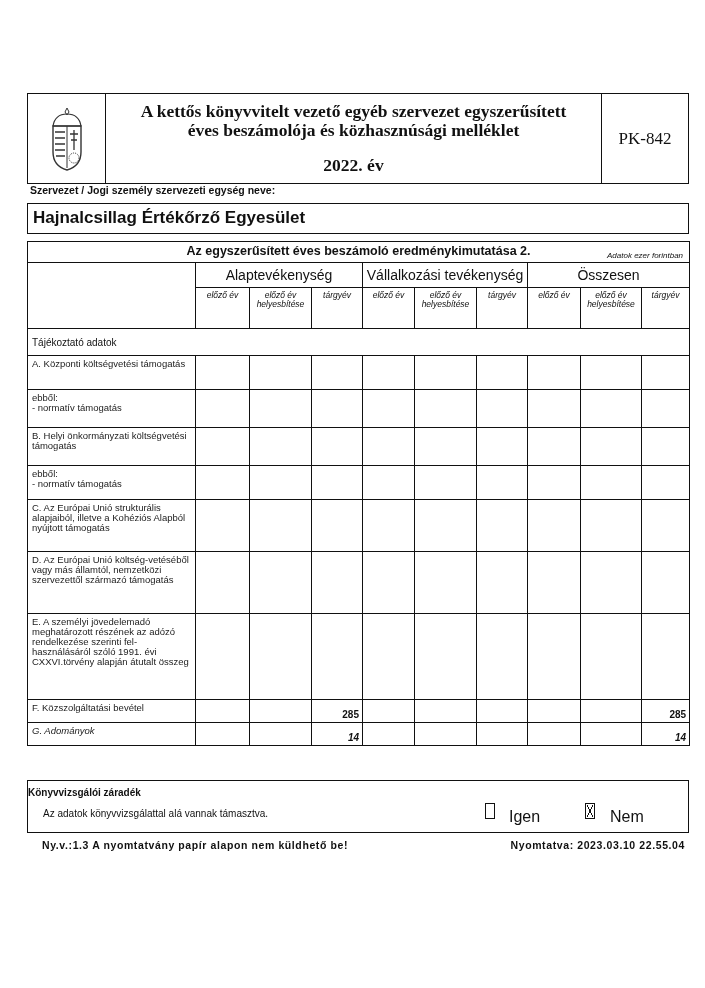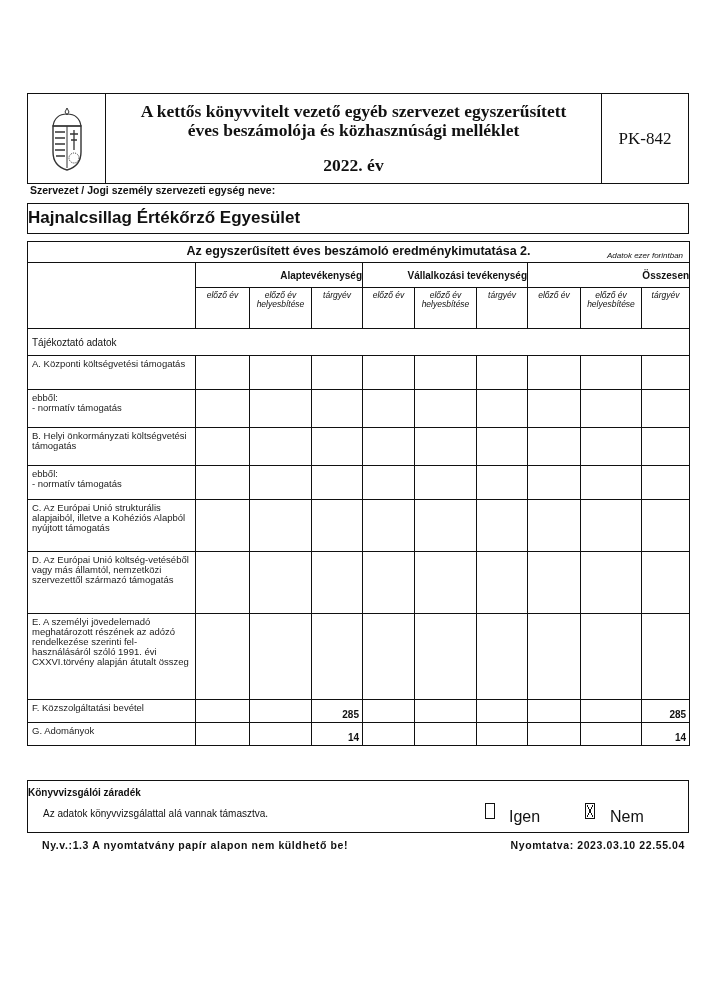--- a/index.html
+++ b/index.html
@@ -5,26 +5,26 @@
   html, body { margin: 0; padding: 0; background: #ffffff; }
   body { width: 705px; height: 988px; position: relative; overflow: hidden; font-family: "Liberation Sans", sans-serif; color: #111; }
   .abs { position: absolute; box-sizing: border-box; }
   .hdr { left: 27px; top: 93px; width: 662px; height: 91px; border: 1.5px solid #111; display: flex; }
   .hdr .logo { width: 77px; border-right: 1.5px solid #111; display: flex; align-items: center; justify-content: center; }
   .hdr .title { flex: 1; border-right: 1.5px solid #111; text-align: center; font-family: "Liberation Serif", serif; font-weight: bold; }
   .hdr .title .t1 { font-size: 17.5px; line-height: 19px; margin-top: 8px; }
   .hdr .year { font-size: 17.5px; margin-top: 15px; }
   .hdr .code { width: 86px; display: flex; align-items: center; justify-content: center; font-family: "Liberation Serif", serif; font-size: 17px; }
   .org-label { left: 30px; top: 184px; font-size: 10.5px; font-weight: bold; }
-  .org-box { left: 27px; top: 203px; width: 662px; height: 31px; border: 1.5px solid #111; font-size: 17px; font-weight: bold; line-height: 28px; }
+  .org-box { left: 27px; top: 203px; width: 662px; height: 31px; border: 1.5px solid #111; padding-left: 5px; font-size: 17px; font-weight: bold; line-height: 28px; }
   table.main { position: absolute; left: 27px; top: 241px; width: 662px; border-collapse: collapse; table-layout: fixed; font-size: 9.5px; }
   table.main td { border: 1.5px solid #111; padding: 0; vertical-align: top; }
   table.main .ttl { height: 20px; font-size: 12.5px; font-weight: bold; text-align: center; position: relative; line-height: 19px; border-bottom: 1.5px solid #111; }
   table.main .ttl .unit { position: absolute; right: 6px; top: 4px; font-size: 8px; font-style: italic; font-weight: normal; }
-  .grp { height: 24px; text-align: right; vertical-align: middle !important; font-size: 10px; font-weight: bold; }
+  .grp { height: 24px; text-align: center; vertical-align: middle !important; font-size: 14px; }
   .sub { height: 37px; text-align: center; font-style: italic; font-size: 8.5px; line-height: 9px; padding-top: 3px !important; }
   .lbl { padding: 3px 4px 2px 4px !important; font-size: 9.5px; line-height: 10px; color: #222; }
   .val { text-align: right; vertical-align: bottom !important; font-weight: bold; font-size: 10px; padding: 0 3px 2px 0 !important; }
   .info { height: 26px; vertical-align: middle !important; padding-left: 4px !important; font-size: 10px; margin-left: 45px; }
   .audit { left: 27px; top: 780px; width: 662px; height: 53px; border: 1.5px solid #111; }
   .audit .at { position: absolute; left: 0; right: 0; top: 6px; text-align: left; font-size: 10px; font-weight: bold; }
   .audit .aq { position: absolute; left: 15px; top: 27px; font-size: 10px; }
   .cb { position: absolute; width: 10px; height: 16px; border: 1.5px solid #111; box-sizing: border-box; top: 22px; }
   .cblabel { position: absolute; top: 27px; font-size: 16px; }
   .cb.checked::after { content: ""; position: absolute; left: 1px; top: 1px; right: 1px; bottom: 1px;
@@ -197,21 +197,21 @@
         <td class="val"></td>
         <td class="val"></td>
         <td class="val">285</td>
         <td class="val"></td>
         <td class="val"></td>
         <td class="val"></td>
         <td class="val"></td>
         <td class="val"></td>
         <td class="val">285</td>
       </tr>
-      <tr style="height: 23px;">
+      <tr style="height: 23px; font-style: italic;">
         <td class="lbl" style="white-space: pre-line;">G. Adományok</td>
         <td class="val"></td>
         <td class="val"></td>
         <td class="val">14</td>
         <td class="val"></td>
         <td class="val"></td>
         <td class="val"></td>
         <td class="val"></td>
         <td class="val"></td>
         <td class="val">14</td>

